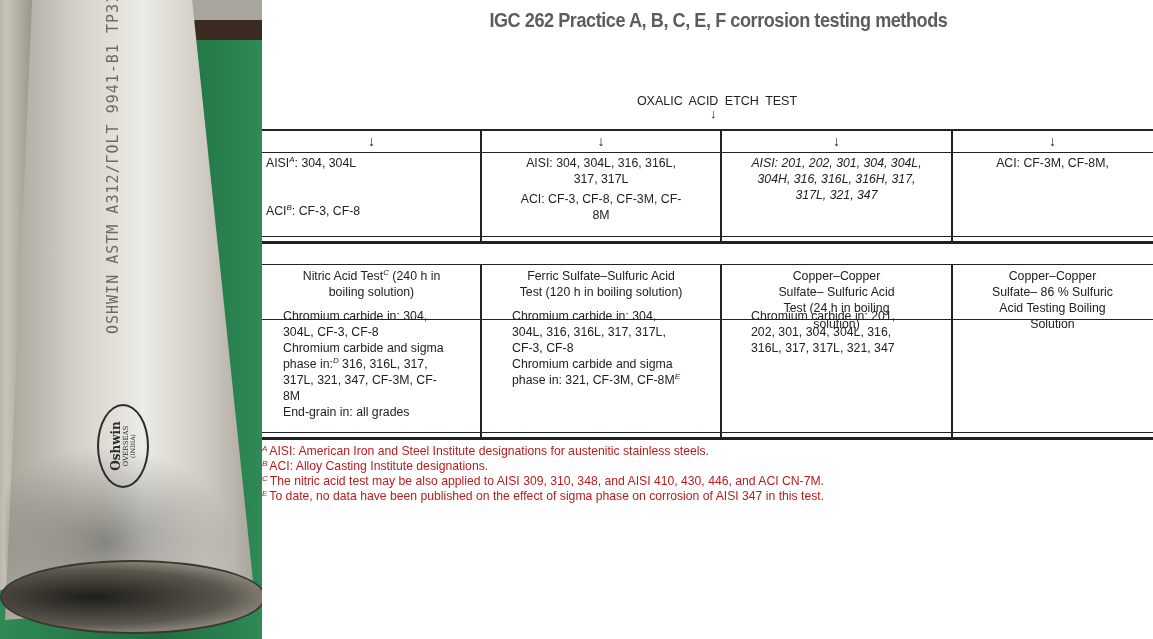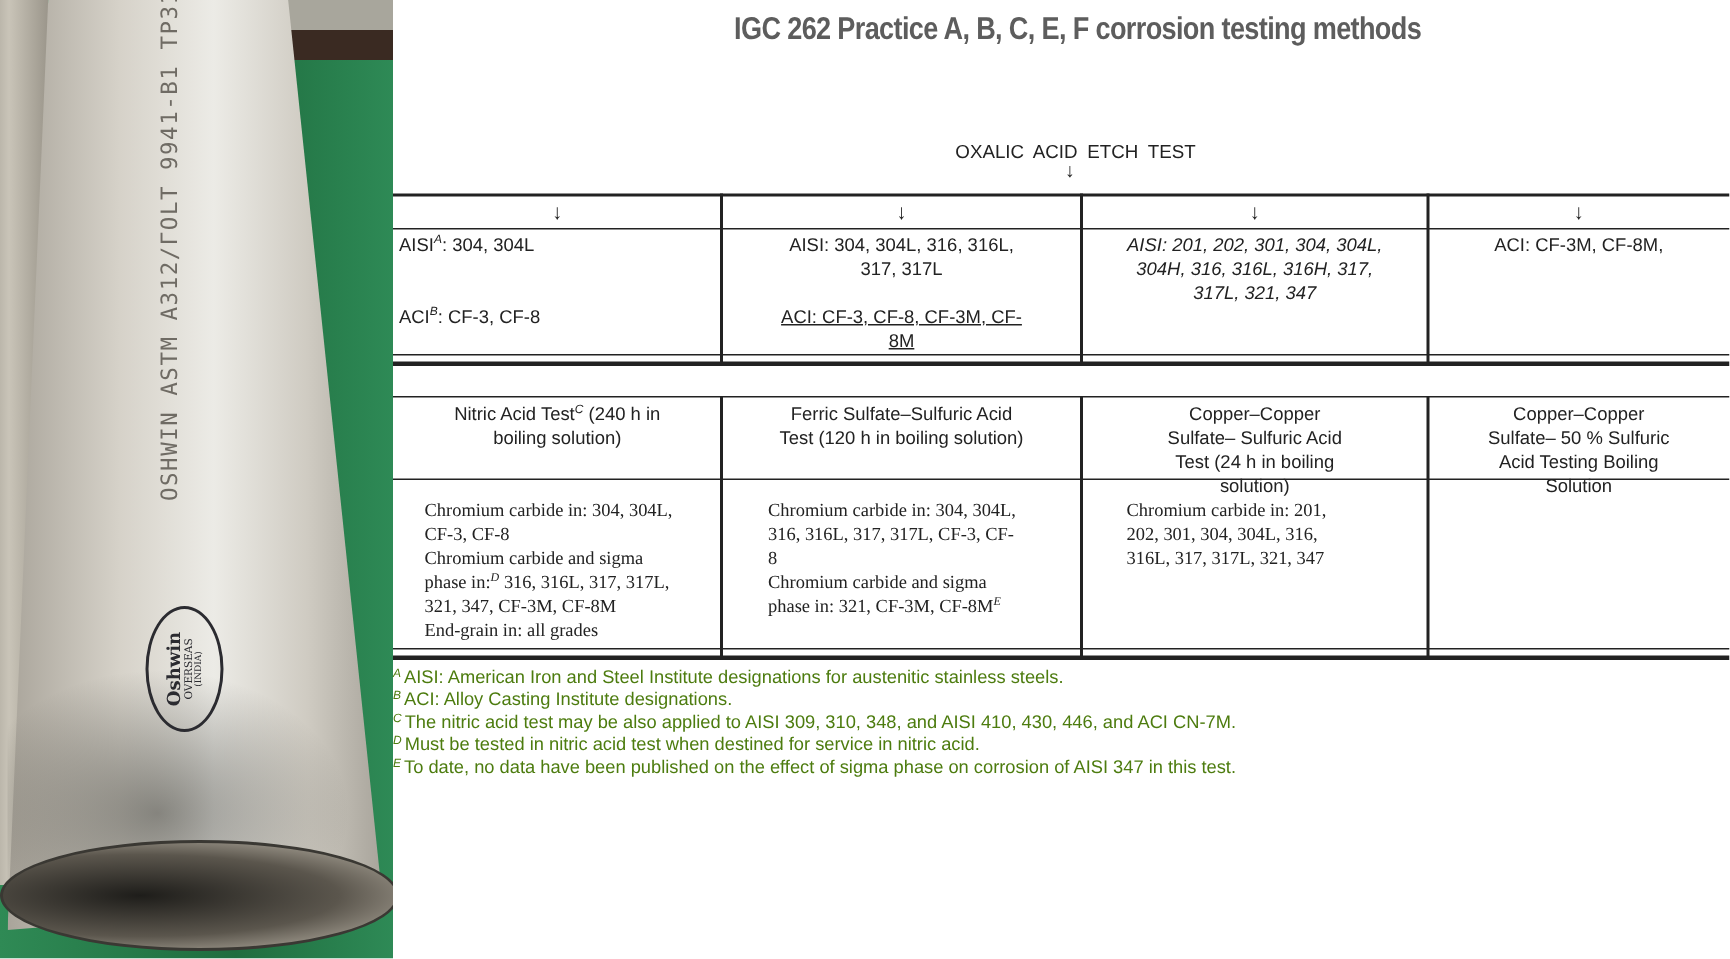--- a/index.html
+++ b/index.html
@@ -84,21 +84,21 @@
   .c3 { left: 459px; width: 231px; }
   .c4 { left: 690px; width: 201px; }
   .center { text-align: center; }
   .arrow { font-size: 14px; line-height: 22px; }
   sup.fn { font-style: italic; font-size: 8px; vertical-align: 5px; line-height: 0; }
 
   .hline { position: absolute; left: 0; width: 891px; background: #222; }
   .vline { position: absolute; width: 2px; background: #222; }
 
   .footnotes { position: absolute; left: 0; top: 444px; width: 891px; }
-  .footnote { font-size: 12.2px; line-height: 15px; color: #4d7c0f; white-space: nowrap; }
+  .footnote { font-size: 12.2px; line-height: 15px; color: #b91c1c; white-space: nowrap; }
   .footnote sup { font-style: italic; font-size: 8px; vertical-align: 4px; line-height: 0; margin-right: 2px; }
 </style>
 </head>
 <body>
 
 <div class="photo">
   <div class="floor-top"></div>
   <div class="floor-dark"></div>
   <div class="pipe-left"></div>
   <div class="pipe"></div>
@@ -143,52 +143,51 @@
     <div class="cell c4 center arrow">↓</div>
   </div>
 
   <div class="grid-row" style="top:155px;height:80px;">
     <div class="cell c1" style="padding-left:4px;">
       <div><span>AISI</span><sup class="fn">A</sup><span>: 304, 304L</span></div>
       <div style="margin-top:32px;"><span>ACI</span><sup class="fn">B</sup><span>: CF-3, CF-8</span></div>
     </div>
     <div class="cell c2 center" style="padding:0 36px;">
       <div>AISI: 304, 304L, 316, 316L, 317, 317L</div>
-      <div style="margin-top:16px;text-decoration:underline;">ACI: CF-3, CF-8, CF-3M, CF-8M</div>
+      <div style="margin-top:4px;">ACI: CF-3, CF-8, CF-3M, CF-8M</div>
     </div>
     <div class="cell c3 center" style="padding:0 30px;font-style:italic;">
       <div>AISI: 201, 202, 301, 304, 304L, 304H, 316, 316L, 316H, 317, 317L, 321, 347</div>
     </div>
     <div class="cell c4 center">
       <div>ACI: CF-3M, CF-8M,</div>
     </div>
   </div>
 
   <div class="grid-row" style="top:268px;height:50px;">
     <div class="cell c1 center" style="padding:0 40px;"><span>Nitric Acid Test</span><sup class="fn">C</sup><span> (240 h in boiling solution)</span></div>
     <div class="cell c2 center" style="padding:0 36px;">Ferric Sulfate–Sulfuric Acid Test (120 h in boiling solution)</div>
     <div class="cell c3 center" style="padding:0 48px;">Copper–Copper Sulfate– Sulfuric Acid Test (24 h in boiling solution)</div>
-    <div class="cell c4 center" style="padding:0 40px;">Copper–Copper Sulfate– 50 % Sulfuric Acid Testing Boiling Solution</div>
+    <div class="cell c4 center" style="padding:0 40px;">Copper–Copper Sulfate– 86 % Sulfuric Acid Testing Boiling Solution</div>
   </div>
 
-  <div class="grid-row" style="top:332px;height:110px;font-family:Liberation Serif, serif;">
+  <div class="grid-row" style="top:308px;height:110px;">
     <div class="cell c1" style="padding:0 32px 0 21px;">
       <div>Chromium carbide in: 304, 304L, CF-3, CF-8</div>
       <div><span>Chromium carbide and sigma phase in:</span><sup class="fn">D</sup><span> 316, 316L, 317, 317L, 321, 347, CF-3M, CF-8M</span></div>
       <div>End-grain in: all grades</div>
     </div>
     <div class="cell c2" style="padding:0 40px 0 31px;">
       <div>Chromium carbide in: 304, 304L, 316, 316L, 317, 317L, CF-3, CF-8</div>
       <div><span>Chromium carbide and sigma phase in: 321, CF-3M, CF-8M</span><sup class="fn">E</sup></div>
     </div>
     <div class="cell c3" style="padding:0 50px 0 30px;">
       <div>Chromium carbide in: 201, 202, 301, 304, 304L, 316, 316L, 317, 317L, 321, 347</div>
     </div>
   </div>
 
   <div class="footnotes">
     <div class="footnote"><sup>A</sup><span>AISI: American Iron and Steel Institute designations for austenitic stainless steels.</span></div>
     <div class="footnote"><sup>B</sup><span>ACI: Alloy Casting Institute designations.</span></div>
     <div class="footnote"><sup>C</sup><span>The nitric acid test may be also applied to AISI 309, 310, 348, and AISI 410, 430, 446, and ACI CN-7M.</span></div>
-    <div class="footnote"><sup>D</sup><span>Must be tested in nitric acid test when destined for service in nitric acid.</span></div>
     <div class="footnote"><sup>E</sup><span>To date, no data have been published on the effect of sigma phase on corrosion of AISI 347 in this test.</span></div>
   </div>
 </div>
 
 </body></html>

